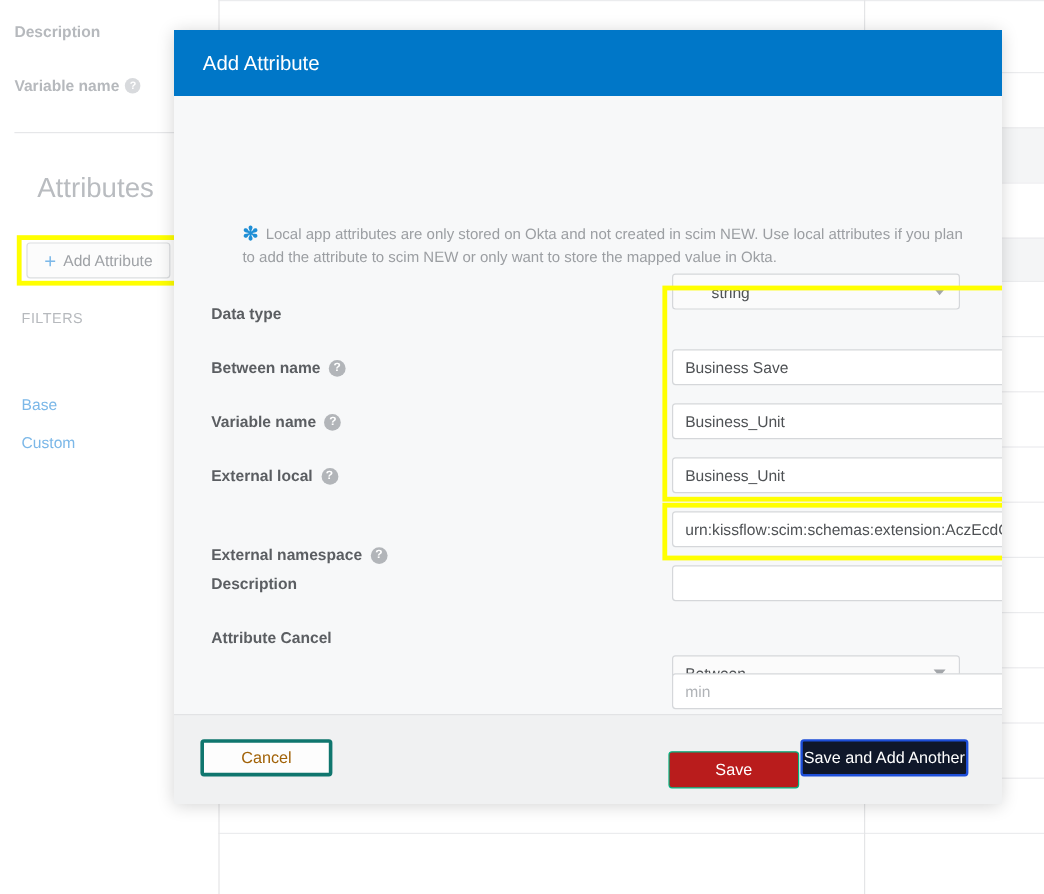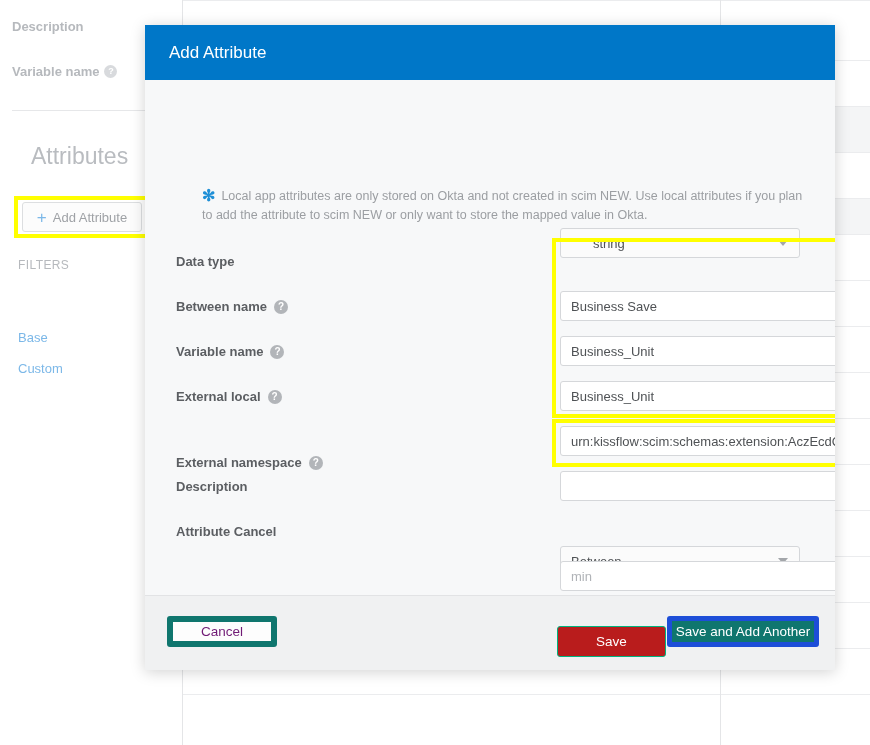--- a/index.html
+++ b/index.html
@@ -218,35 +218,35 @@
     height: 31px;
     border-radius: 3px;
     display: flex; align-items: center; justify-content: center;
     font-size: 13.5px;
     cursor: pointer;
   }
   .btn-cancel {
     left: 22px; top: 20px;
     width: 110px;
     background: #fdfdfd;
-    border: 6px solid #0f766e;
-    color: #701a75;
+    border: 3px solid #0f766e;
+    color: #a16207;
   }
   .btn-save {
     left: 412px; top: 30px;
     width: 109px;
     background: #b91c1c;
     border: 1px solid #00b37e;
     color: #ffffff;
   }
   .btn-save-add {
     left: 522px; top: 20px;
-    width: 152px;
-    background: #0f766e;
-    border: 5px solid #1d4ed8;
+    width: 140px;
+    background: #0f172a;
+    border: 2px solid #1d4ed8;
     color: #ffffff;
   }
 </style>
 </head>
 <body>
 
 <div id="page-root">
 
   <div class="bg-layer">
 

